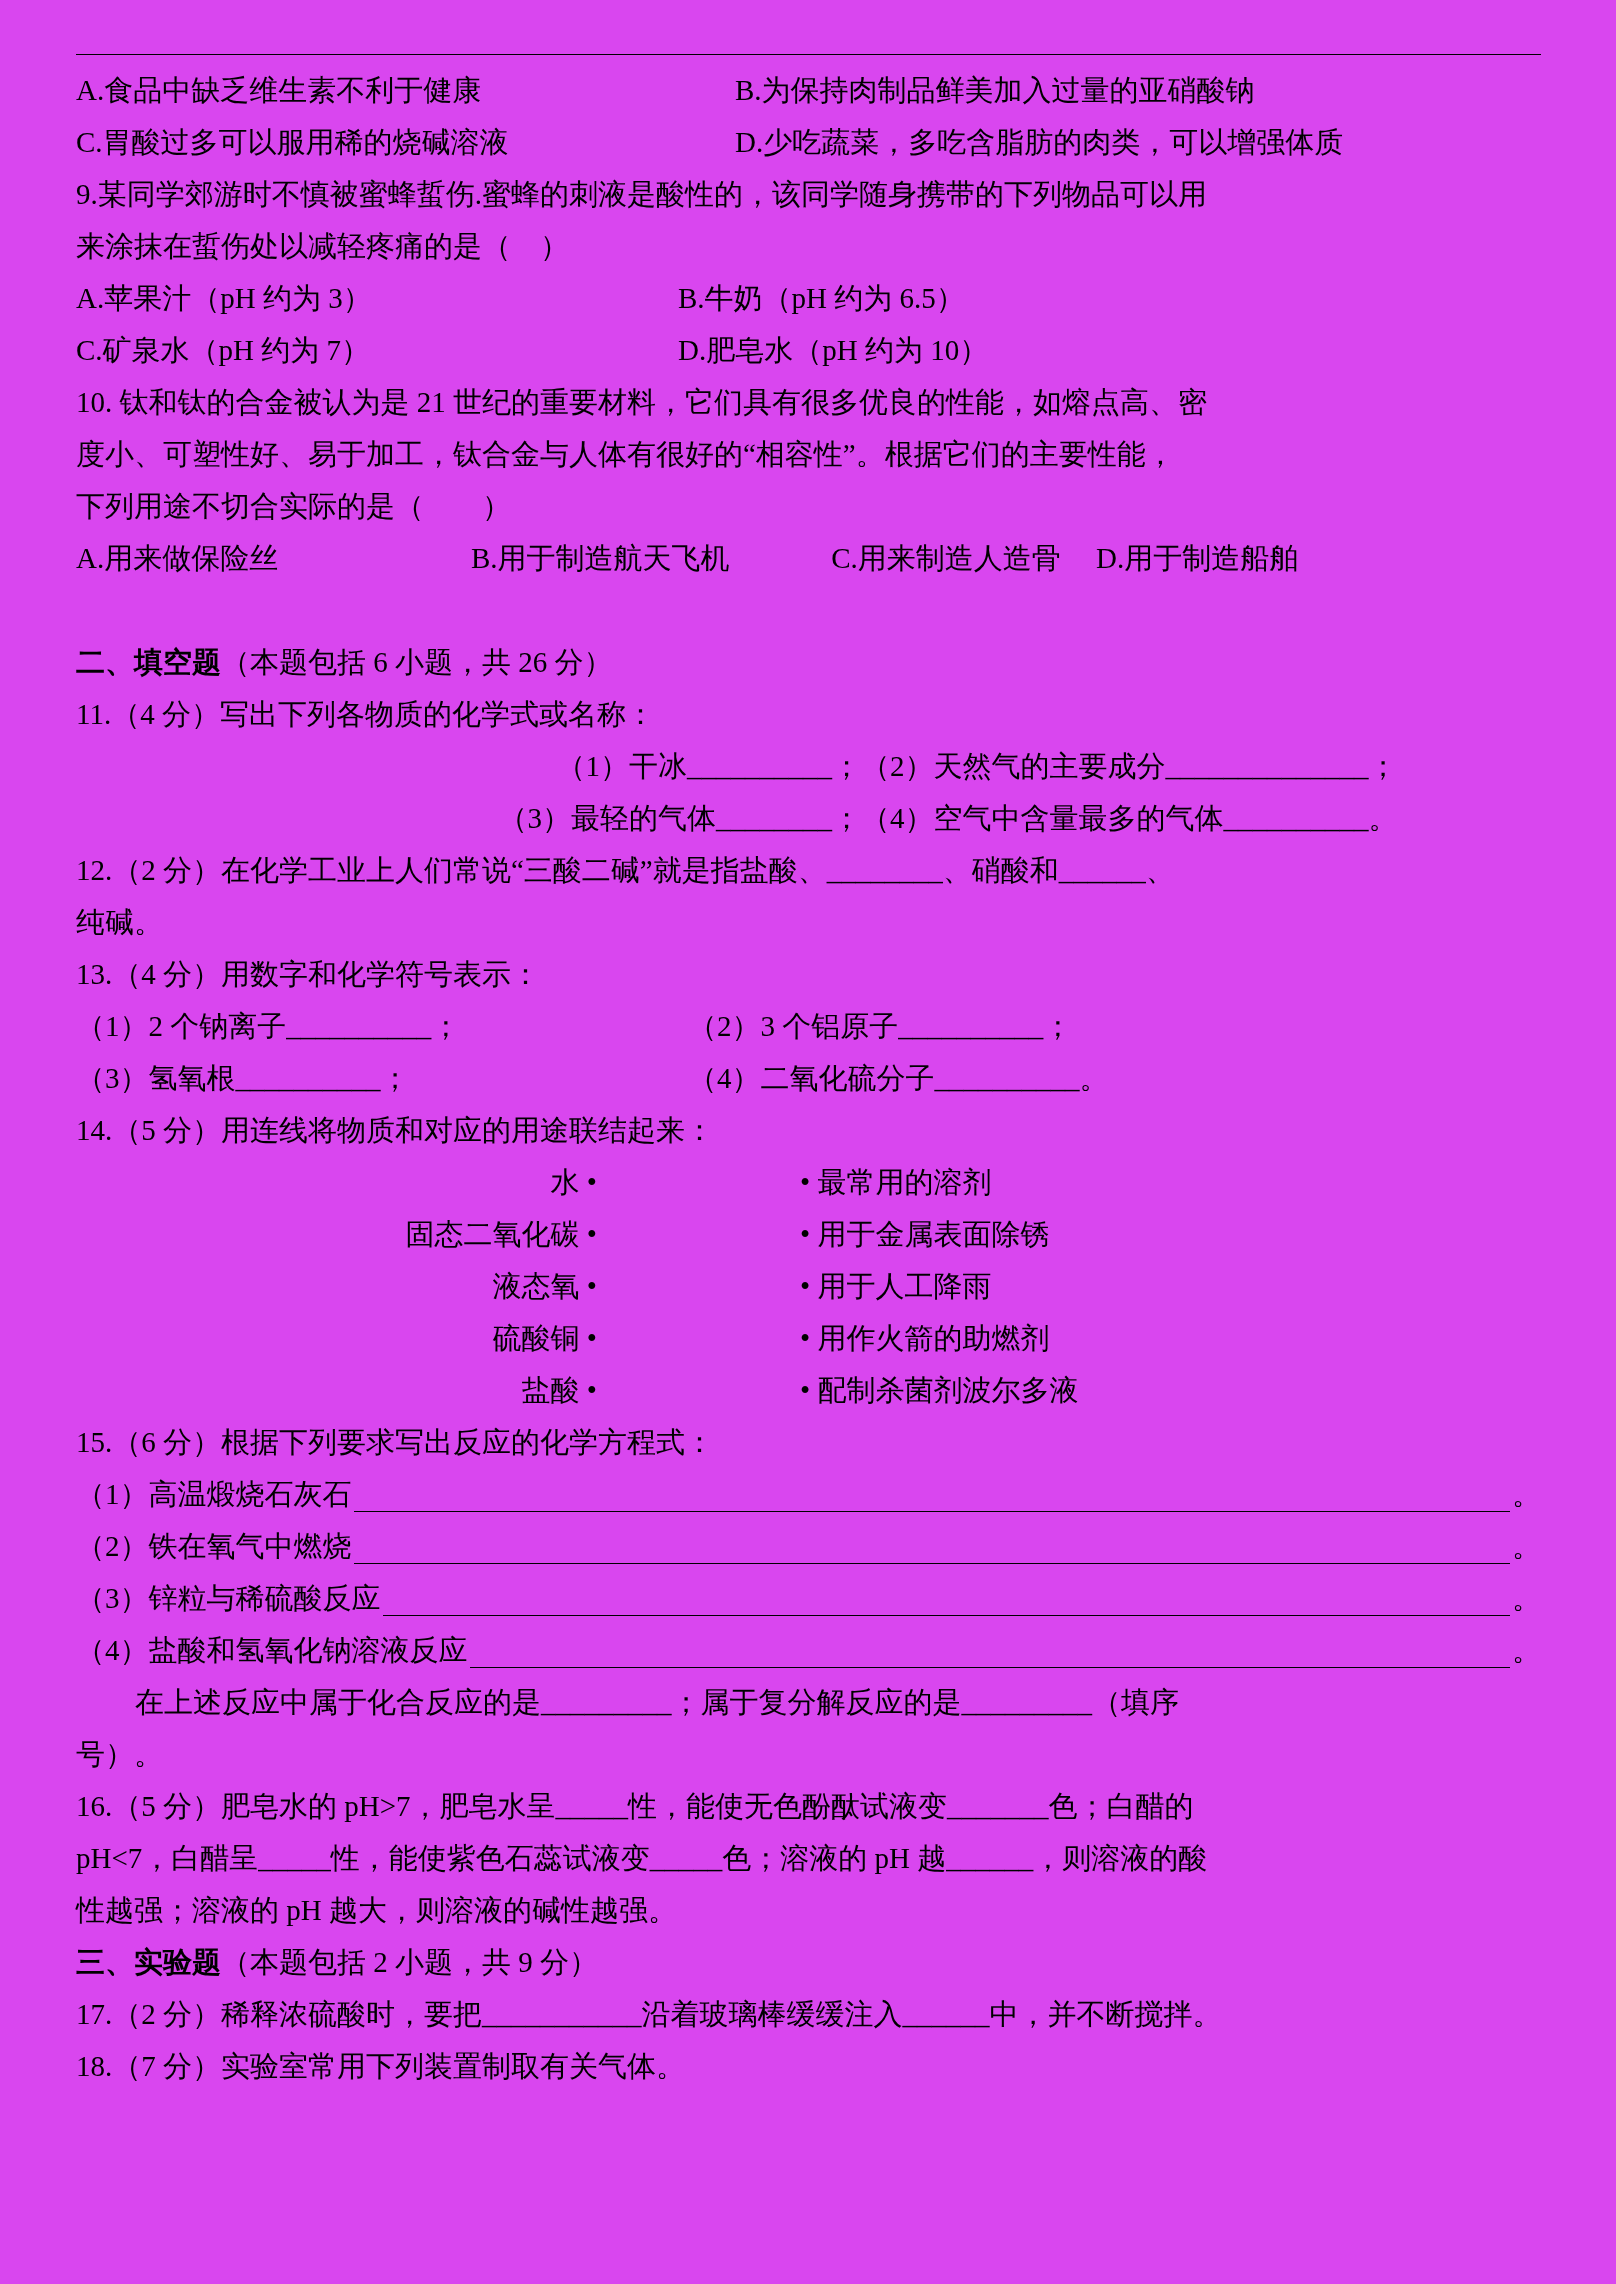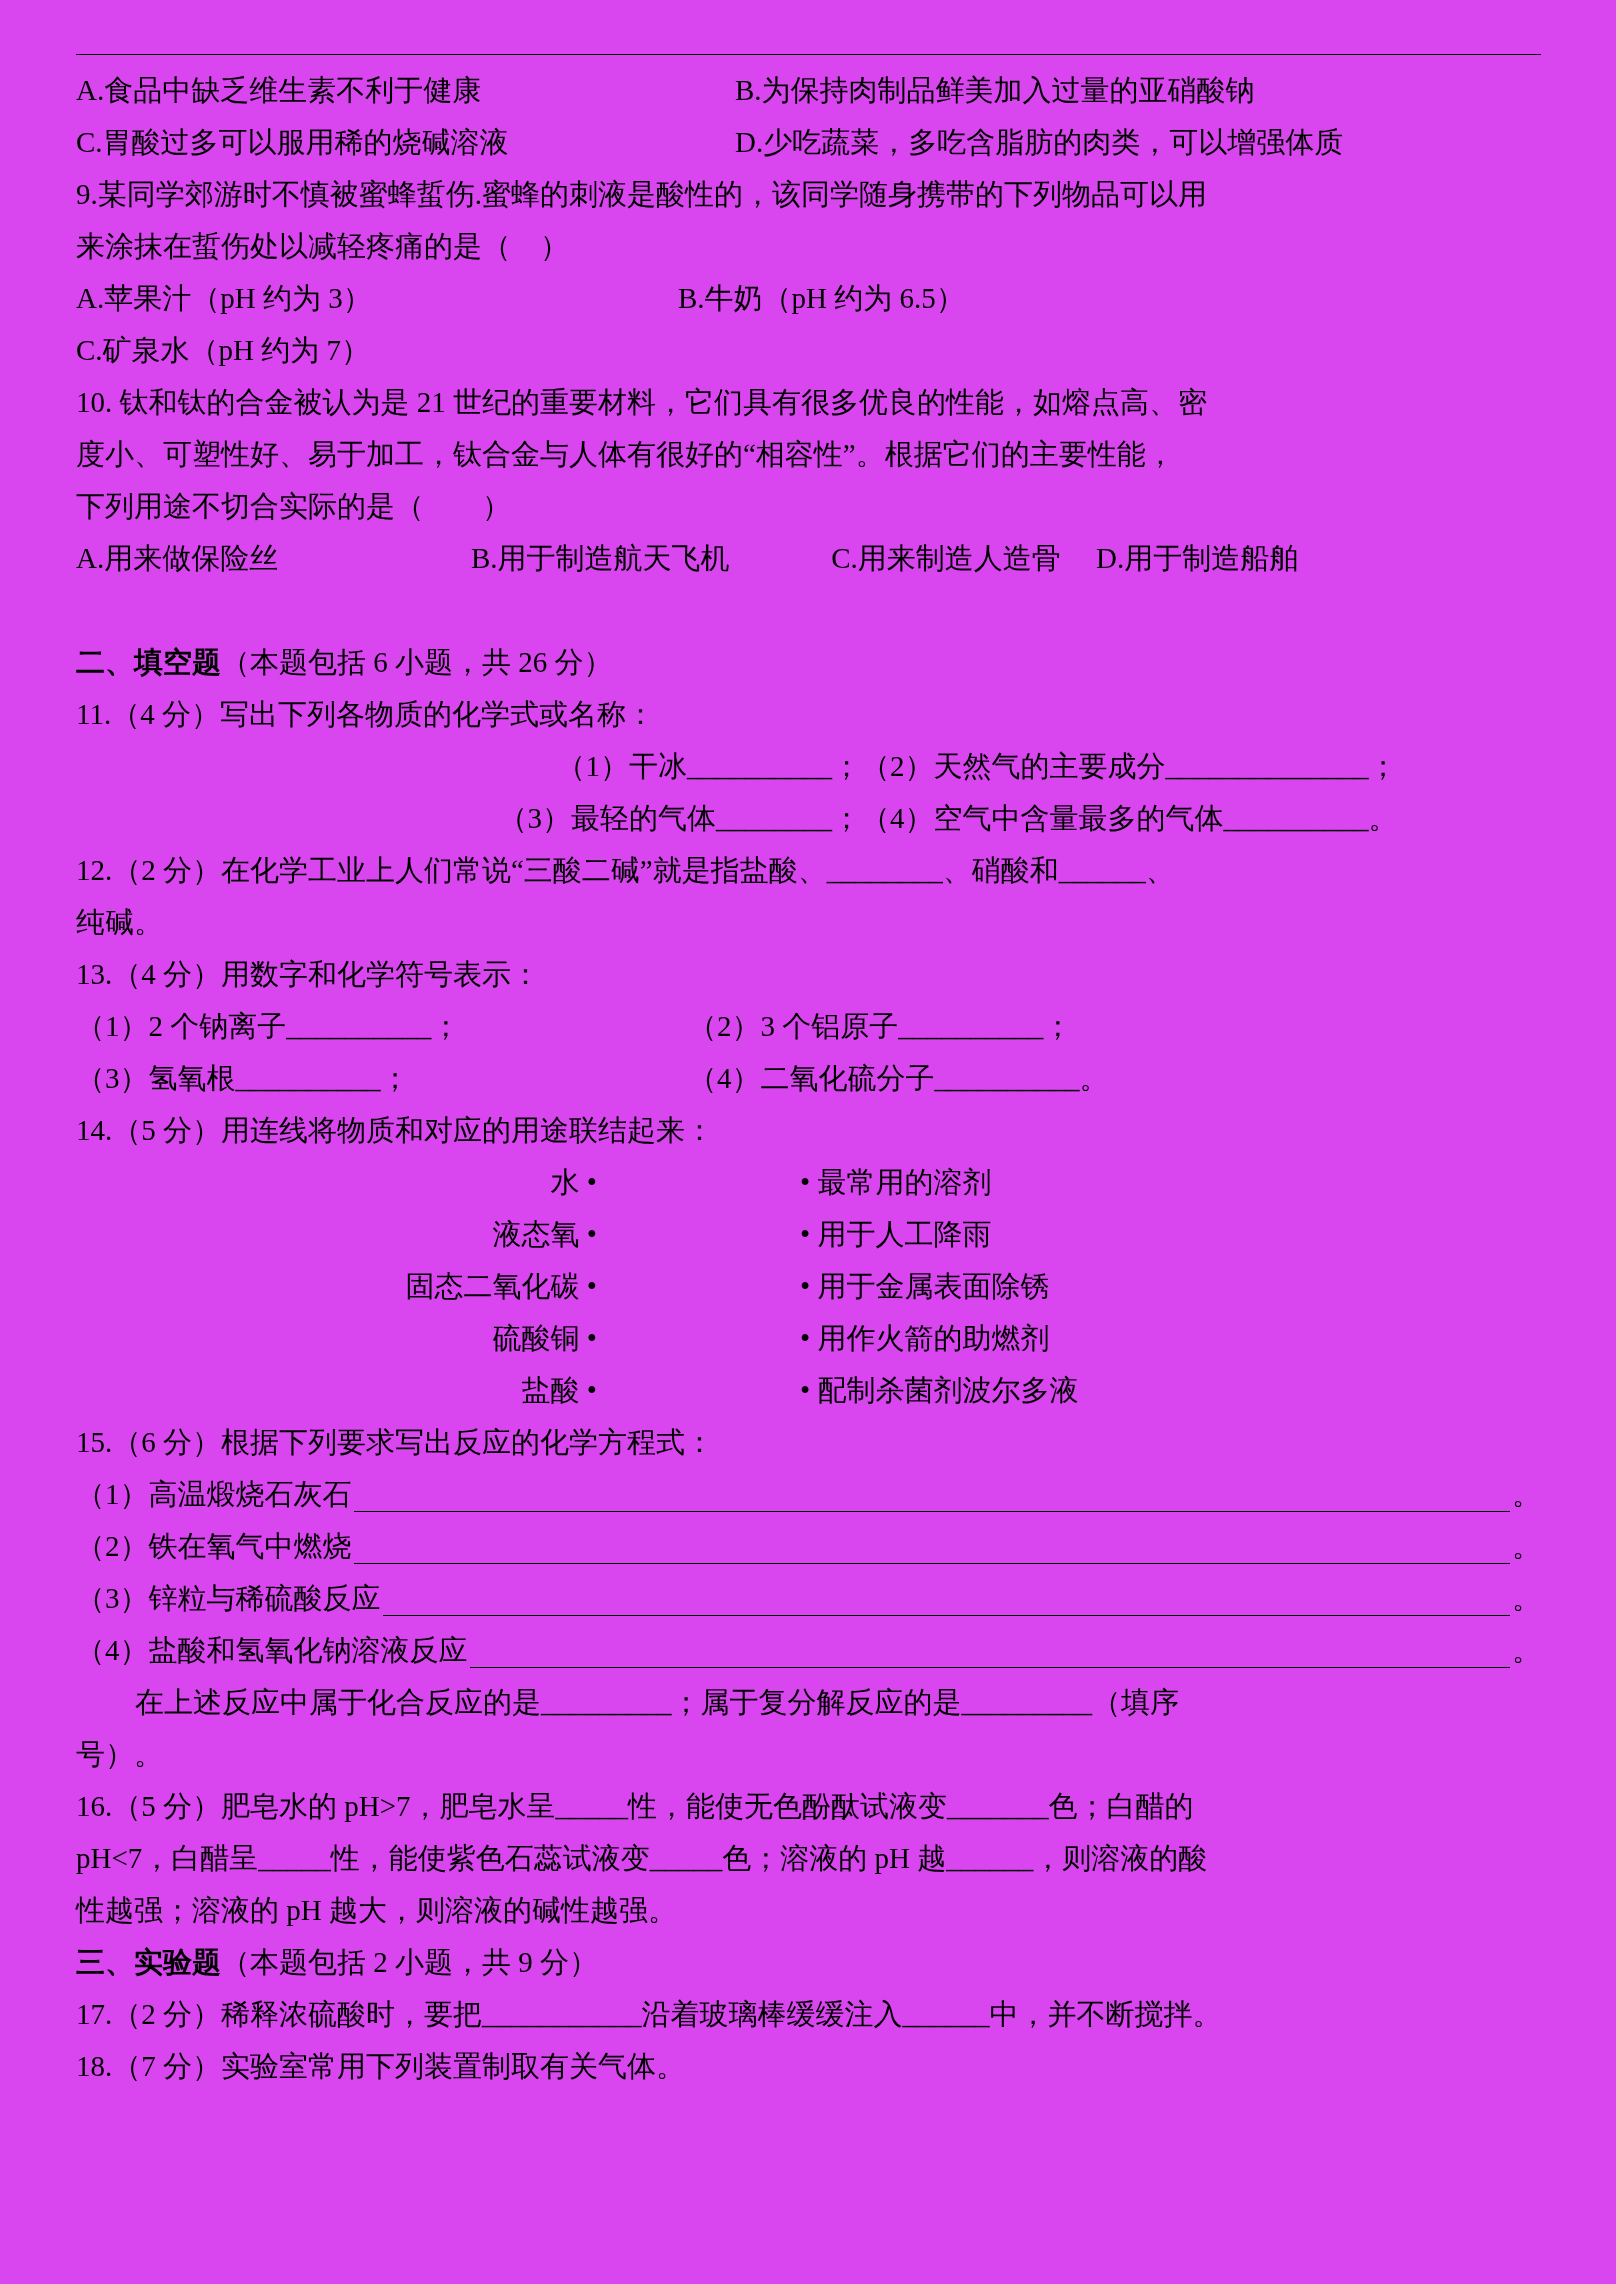--- a/index.html
+++ b/index.html
@@ -53,20 +53,21 @@
   </div>
 
   <div class="line">9.某同学郊游时不慎被蜜蜂蜇伤.蜜蜂的刺液是酸性的，该同学随身携带的下列物品可以用</div>
   <div class="line">来涂抹在蜇伤处以减轻疼痛的是（　）</div>
   <div class="cols">
     <span class="w944">A.苹果汁（pH 约为 3）</span>
     <span>B.牛奶（pH 约为 6.5）</span>
   </div>
   <div class="cols">
     <span class="w944">C.矿泉水（pH 约为 7）</span>
+    <span>D.肥皂水（pH 约为 10）</span>
   </div>
 
   <div class="line">10. 钛和钛的合金被认为是 21 世纪的重要材料，它们具有很多优良的性能，如熔点高、密</div>
   <div class="line">度小、可塑性好、易于加工，钛合金与人体有很好的“相容性”。根据它们的主要性能，</div>
   <div class="line">下列用途不切合实际的是（　　）</div>
   <div class="cols">
     <span class="w620">A.用来做保险丝</span>
     <span class="w510">B.用于制造航天飞机</span>
     <span class="w470">C.用来制造人造骨</span>
     <span>D.用于制造船舶</span>
@@ -98,26 +99,26 @@
     <span class="w960">（3）氢氧根__________；</span>
     <span>（4）二氧化硫分子__________。</span>
   </div>
 
   <div class="line">14.（5 分）用连线将物质和对应的用途联结起来：</div>
   <div class="match-row">
     <span class="match-left">水 •</span>
     <span class="match-right">• 最常用的溶剂</span>
   </div>
   <div class="match-row">
+    <span class="match-left">固态二氧化碳 •</span>
+    <span class="match-right">• 用于金属表面除锈</span>
+  </div>
+  <div class="match-row">
     <span class="match-left">液态氧 •</span>
     <span class="match-right">• 用于人工降雨</span>
-  </div>
-  <div class="match-row">
-    <span class="match-left">固态二氧化碳 •</span>
-    <span class="match-right">• 用于金属表面除锈</span>
   </div>
   <div class="match-row">
     <span class="match-left">硫酸铜 •</span>
     <span class="match-right">• 用作火箭的助燃剂</span>
   </div>
   <div class="match-row">
     <span class="match-left">盐酸 •</span>
     <span class="match-right">• 配制杀菌剂波尔多液</span>
   </div>
 

